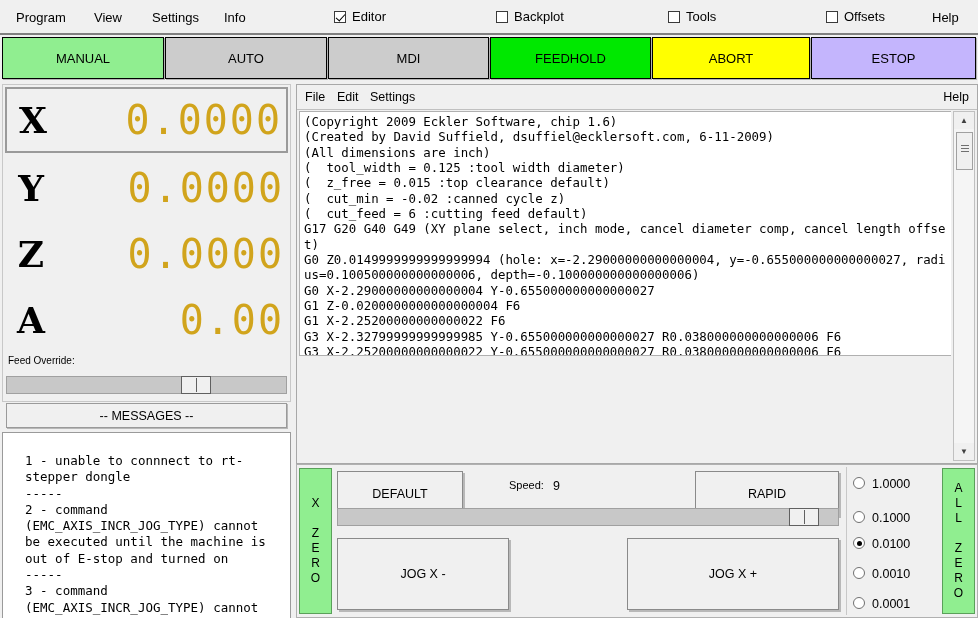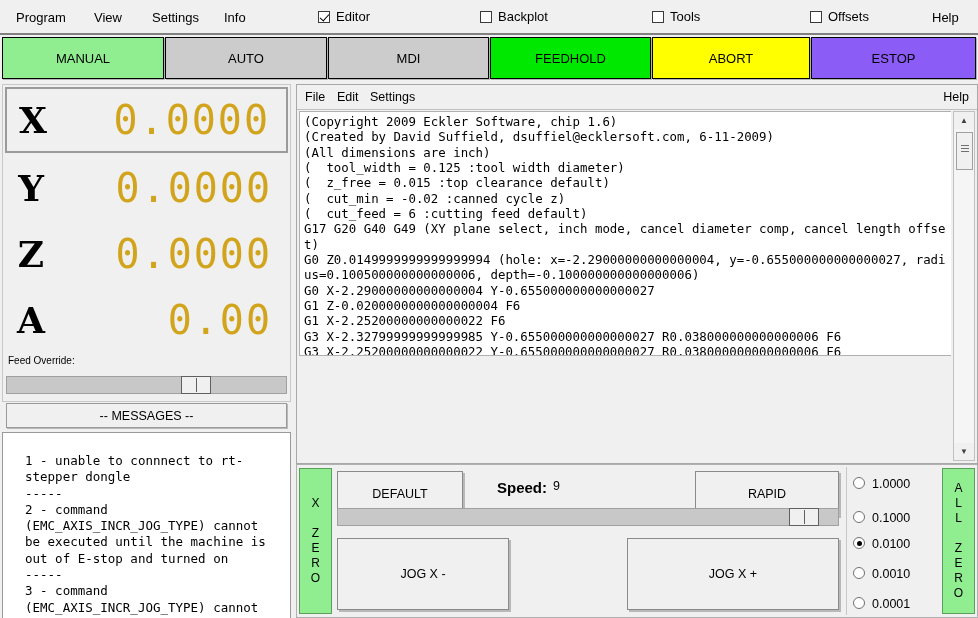--- a/index.html
+++ b/index.html
@@ -40,20 +40,21 @@
     white-space: nowrap;
     cursor: default;
   }
   .chk-wrap {
     position: absolute;
     top: 9px;
     display: flex;
     align-items: center;
     white-space: nowrap;
     cursor: default;
+    margin-left: 16px;
   }
   .chk-box {
     width: 12px; height: 12px;
     border: 1px solid #3a3a3a;
     background: #ffffff;
     box-sizing: border-box;
     margin-right: 6px;
     position: relative;
     flex: 0 0 auto;
   }
@@ -116,21 +117,21 @@
     font-weight: bold;
     font-size: 36px;
     color: #000;
     width: 52px;
     text-align: center;
     flex: 0 0 auto;
   }
   .dro-value {
     flex: 1 1 auto;
     text-align: right;
-    padding-right: 16px;
+    padding-right: 4px;
     font-family: "DejaVu Sans Mono", "Liberation Mono", monospace;
     font-size: 40px;
     letter-spacing: 2px;
     color: #d1a41c;
   }
 
   
   .feed-label {
     position: absolute;
     left: 8px; top: 355px;
@@ -330,23 +331,22 @@
     display: flex;
     align-items: center;
     justify-content: center;
     font-size: 12.5px;
     cursor: default;
     box-shadow: 2px 2px 0 #b8b8b8;
     color: #000;
   }
   .speed-label {
     position: absolute;
-    left: 200px; top: 14px;
-    font-size: 15px;
-    font-weight: bold;
+    left: 212px; top: 14px;
+    font-size: 11px;
   }
   .speed-value {
     position: absolute;
     left: 256px; top: 14px;
     font-size: 12.5px;
   }
   .speed-slider {
     position: absolute;
     left: 40px; top: 43px;
     width: 502px; height: 18px;
@@ -419,21 +419,21 @@
 
     <div class="menu-item" style="left:932px">Help</div>
   </div>
 
   <div class="modebar">
     <div class="mode-btn" style="left:2px;width:162px;background:#90ee90">MANUAL</div>
     <div class="mode-btn" style="left:165px;width:162px;background:#cccccc">AUTO</div>
     <div class="mode-btn" style="left:328px;width:161px;background:#cccccc">MDI</div>
     <div class="mode-btn" style="left:490px;width:161px;background:#00e800">FEEDHOLD</div>
     <div class="mode-btn" style="left:652px;width:158px;background:#ffff00">ABORT</div>
-    <div class="mode-btn" style="left:811px;width:165px;background:#8b5cf6">ESTOP</div>
+    <div class="mode-btn" style="left:811px;width:165px;background:#c4b5fd">ESTOP</div>
   </div>
 
   <div class="dro-panel">
     <div class="dro-row active" style="top:2px">
       <span class="dro-axis">X</span>
       <span class="dro-value">0.0000</span>
     </div>
     <div class="dro-row" style="top:70px">
       <span class="dro-axis">Y</span>
       <span class="dro-value">0.0000</span>

